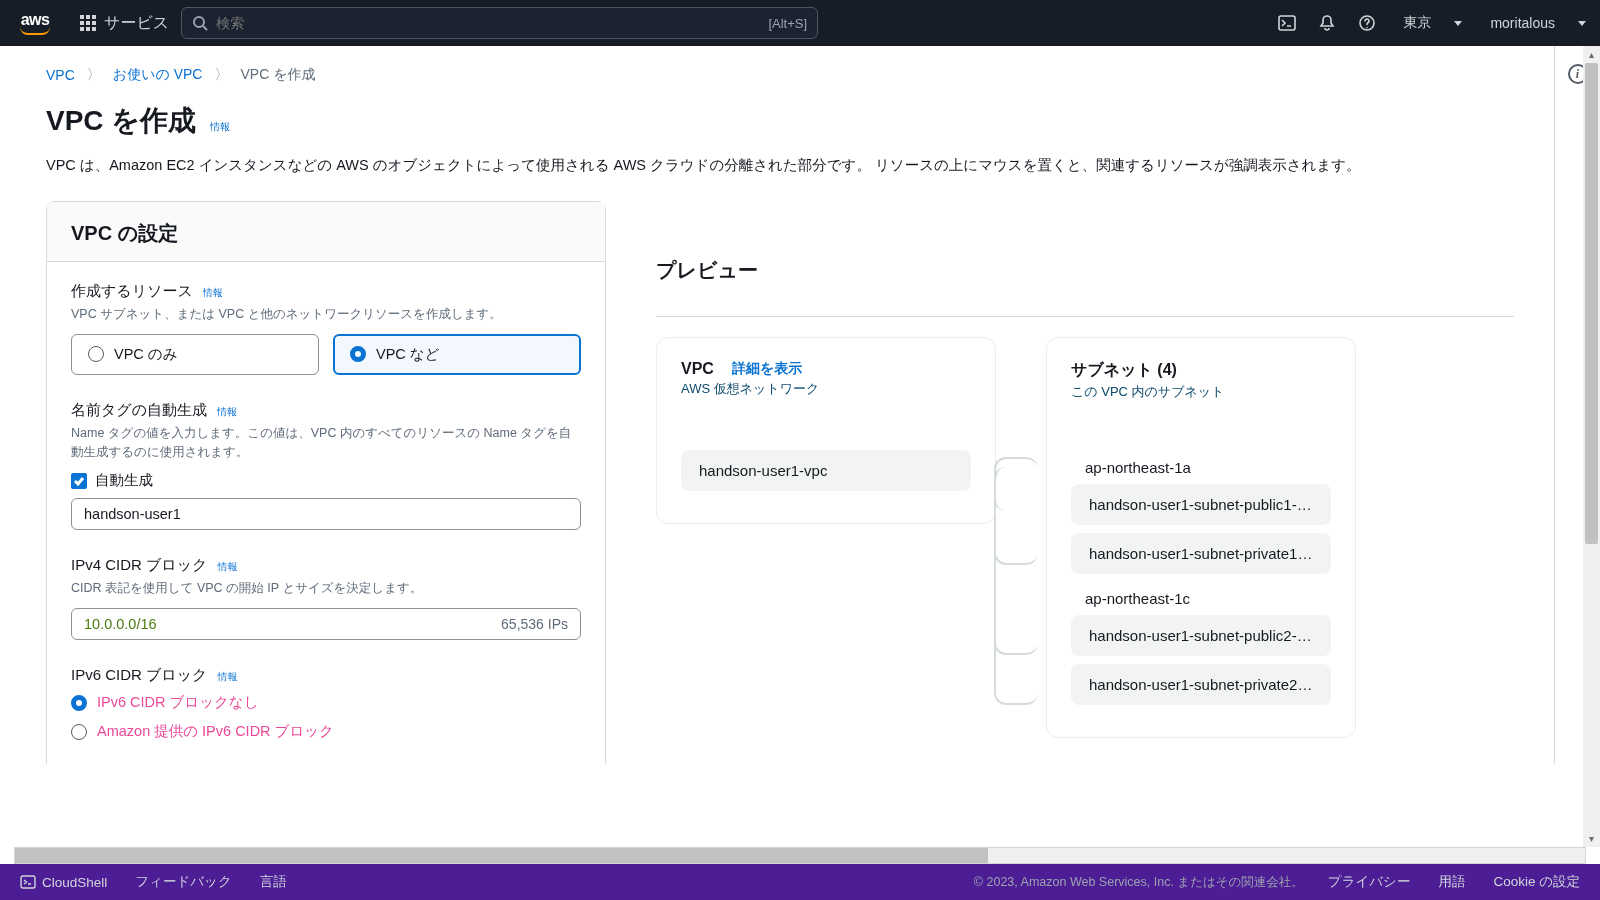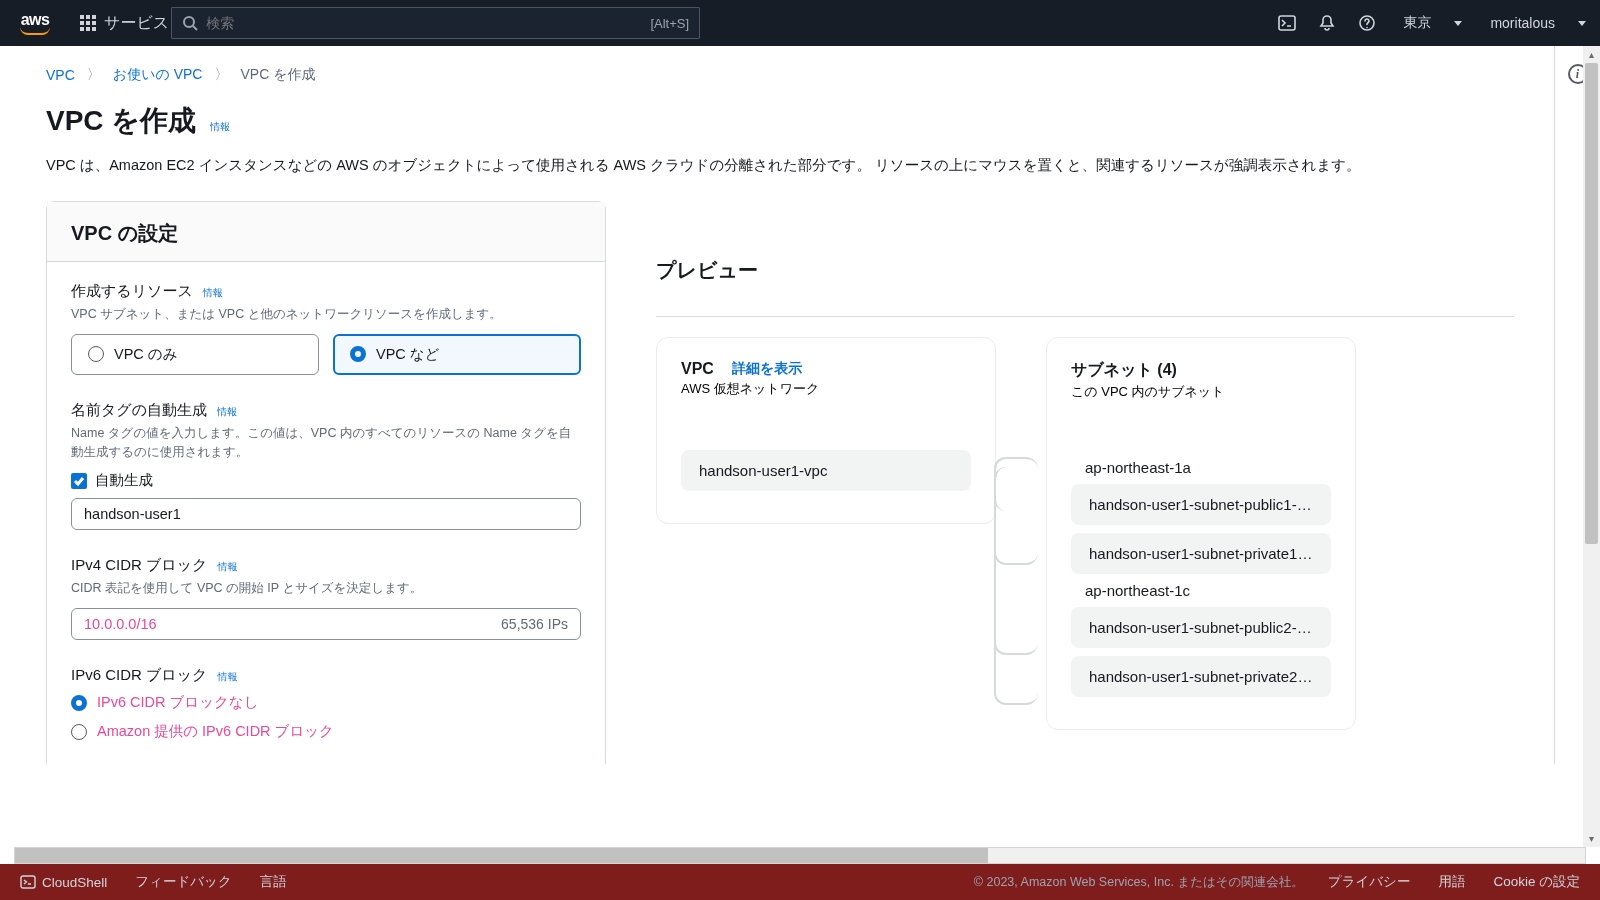--- a/index.html
+++ b/index.html
@@ -6,21 +6,21 @@
 body { width: 1600px; height: 900px; overflow: hidden; background: #fff; position: relative; }
 a { color: #0972d3; text-decoration: none; cursor: pointer; }
 
 
 .topnav { background: #161d26; height: 46px; display: flex; align-items: center; color: #d1d5db; }
 .aws-logo { margin-left: 20px; font-weight: 700; color: #fff; font-size: 16px; letter-spacing: -0.5px; display: flex; flex-direction: column; align-items: center; }
 .aws-logo .smile { width: 30px; height: 8px; border-bottom: 2px solid #ff9900; border-radius: 0 0 30px 30px; margin-top: -2px; }
 .services-btn { display: flex; align-items: center; gap: 8px; margin-left: 30px; cursor: pointer; color: #d1d5db; }
 .grid-icon { display: inline-grid; grid-template-columns: repeat(3,4px); grid-template-rows: repeat(3,4px); gap: 2px; }
 .grid-icon span { background: #d1d5db; width: 4px; height: 4px; }
-.searchbar { display: flex; align-items: center; margin-left: 2px; background: #1a232f; border: 1px solid #4b5563; height: 32px; width: 529px; border-radius: 1px; padding: 0 10px; }
+.searchbar { display: flex; align-items: center; margin-left: 12px; background: #1a232f; border: 1px solid #4b5563; height: 32px; width: 637px; border-radius: 6px; padding: 0 10px; }
 .searchbar svg { margin-right: 8px; }
 .searchbar input { flex: 1; background: transparent; border: none; color: #fff; font-size: 14px; outline: none; }
 .search-hint { color: #9ca3af; font-size: 13px; }
 .topnav-spacer { flex: 1; }
 .top-icon { width: 36px; height: 36px; display: flex; align-items: center; justify-content: center; cursor: pointer; margin-right: 4px; }
 .region-btn, .user-btn { color: #d1d5db; cursor: pointer; display: flex; align-items: center; gap: 23px; padding: 0 14px; font-size: 14px; }
 .caret-down { width: 0; height: 0; border-left: 4px solid transparent; border-right: 4px solid transparent; border-top: 5px solid #d1d5db; }
 
 
 .content-wrap { height: 718px; overflow: hidden; position: relative; display: flex; }
@@ -53,41 +53,41 @@
 .radio-stack { display: flex; flex-direction: column; gap: 10px; }
 .radio-inline { display: flex; align-items: center; gap: 10px; cursor: pointer; font-size: 14.5px; color: #ec4899; }
 .radio-inline .radio-circle.sel { border: 5px solid #0972d3; }
 
 .check-row { display: flex; align-items: center; gap: 8px; margin-bottom: 8px; }
 .checkbox { width: 16px; height: 16px; background: #0972d3; border-radius: 2px; display: flex; align-items: center; justify-content: center; cursor: pointer; }
 .checkbox svg { stroke: #fff; stroke-width: 3; fill: none; }
 .check-label { font-size: 14.5px; color: #16191f; }
 .text-input { width: 100%; border: 1px solid #879196; border-radius: 6px; padding: 7px 12px; font-size: 14.5px; color: #16191f; outline: none; }
 .cidr-row { display: flex; align-items: center; border: 1px solid #879196; border-radius: 6px; padding: 7px 12px; }
-.cidr-row input { flex: 1; border: none; outline: none; font-size: 14.5px; color: #ec4899; }
+.cidr-row input { flex: 1; border: none; outline: none; font-size: 14.5px; color: #4d7c0f; }
 .cidr-count { color: #5f6b7a; font-size: 14px; }
 
 .preview-col { flex: 1; padding-top: 8px; }
 .preview-col h2 { font-size: 20px; font-weight: 700; color: #16191f; margin-bottom: 20px; padding-bottom: 32px; border-bottom: 1px solid #d5dbdb; margin-top: 48px; }
 .resource-block { border: 1px solid #eaeded; border-radius: 12px; padding: 22px 24px 24px; background: #fff; margin-bottom: 16px; }
 .rb-head { display: flex; align-items: center; gap: 18px; margin-bottom: 2px; }
 .rb-title { font-size: 16px; font-weight: 700; color: #16191f; }
 .rb-link { font-size: 14px; color: #0972d3; font-weight: 600; }
-.rb-sub { font-size: 13px; color: #000000; margin-bottom: 24px; }
+.rb-sub { font-size: 13px; color: #0c4a6e; margin-bottom: 24px; }
 .node { background: #f2f3f3; border-radius: 8px; padding: 12px 18px; margin-bottom: 8px; font-size: 15px; color: #16191f; cursor: pointer; white-space: nowrap; overflow: hidden; text-overflow: ellipsis; }
 .az-label { font-size: 15px; color: #16191f; margin: 6px 0 8px 14px; }
 .preview-row { display: flex; gap: 50px; align-items: flex-start; position: relative; }
 .preview-card-a { width: 340px; }
 .preview-card-b { width: 310px; min-width: 310px; }
 
 
 .conn { position: absolute; border: 2px solid #d5dbdb; border-radius: 12px; pointer-events: none; }
 
 
-.bottombar { height: 36px; background: #7f1d1d; color: #d1d5db; display: flex; align-items: center; font-size: 13.5px; position: absolute; bottom: 0; left: 0; right: 0; padding: 0 20px; }
+.bottombar { height: 36px; background: #4c1d95; color: #d1d5db; display: flex; align-items: center; font-size: 13.5px; position: absolute; bottom: 0; left: 0; right: 0; padding: 0 20px; }
 .bottombar .bitem { margin-right: 28px; display: flex; align-items: center; gap: 6px; cursor: pointer; }
 .bottombar .spacer { flex: 1; }
 .bottombar .legal { color: #9ca3af; font-size: 12.5px; margin-right: 24px; }
 
 
 .hscroll { position: absolute; bottom: 36px; left: 14px; right: 14px; height: 17px; background: #f0f0f0; border: 1px solid #d5d5d5; }
 .hscroll-thumb { position: absolute; left: 0; top: 0; bottom: 0; width: 62%; background: #c1c1c1; }
 .vscroll { position: absolute; top: 46px; right: 0; bottom: 53px; width: 17px; background: #f0f0f0; }
 .vscroll-thumb { position: absolute; top: 0; left: 2px; right: 2px; height: 60%; background: #c1c1c1; border-radius: 2px; }
 .vscroll-arrow { position: absolute; left: 0; right: 0; height: 17px; display:flex; align-items:center; justify-content:center; color:#6b6b6b; font-size:10px;}
@@ -256,21 +256,21 @@
 
           <div class="resource-block preview-card-b">
             <div class="rb-head">
               <span class="rb-title">サブネット (4)</span>
             </div>
             <div class="rb-sub">この VPC 内のサブネット</div>
             <div style="height:28px"></div>
             <div class="az-label">ap-northeast-1a</div>
             <div class="node">handson-user1-subnet-public1-ap-</div>
             <div class="node">handson-user1-subnet-private1-ap-</div>
-            <div class="az-label" style="margin-top:8px">ap-northeast-1c</div>
+            <div class="az-label" style="margin-top:16px">ap-northeast-1c</div>
             <div class="node">handson-user1-subnet-public2-ap-</div>
             <div class="node">handson-user1-subnet-private2-ap-</div>
           </div>
 
           <div class="conn" style="left:338px; top:120px; width:44px; height:54px; border-right:none; border-bottom:none;"></div>
           <div class="conn" style="left:338px; top:120px; width:44px; height:108px; border-right:none; border-top:none;"></div>
           <div class="conn" style="left:338px; top:130px; width:44px; height:188px; border-right:none; border-top:none;"></div>
           <div class="conn" style="left:338px; top:130px; width:44px; height:238px; border-right:none; border-top:none;"></div>
         </div>
       </div>

